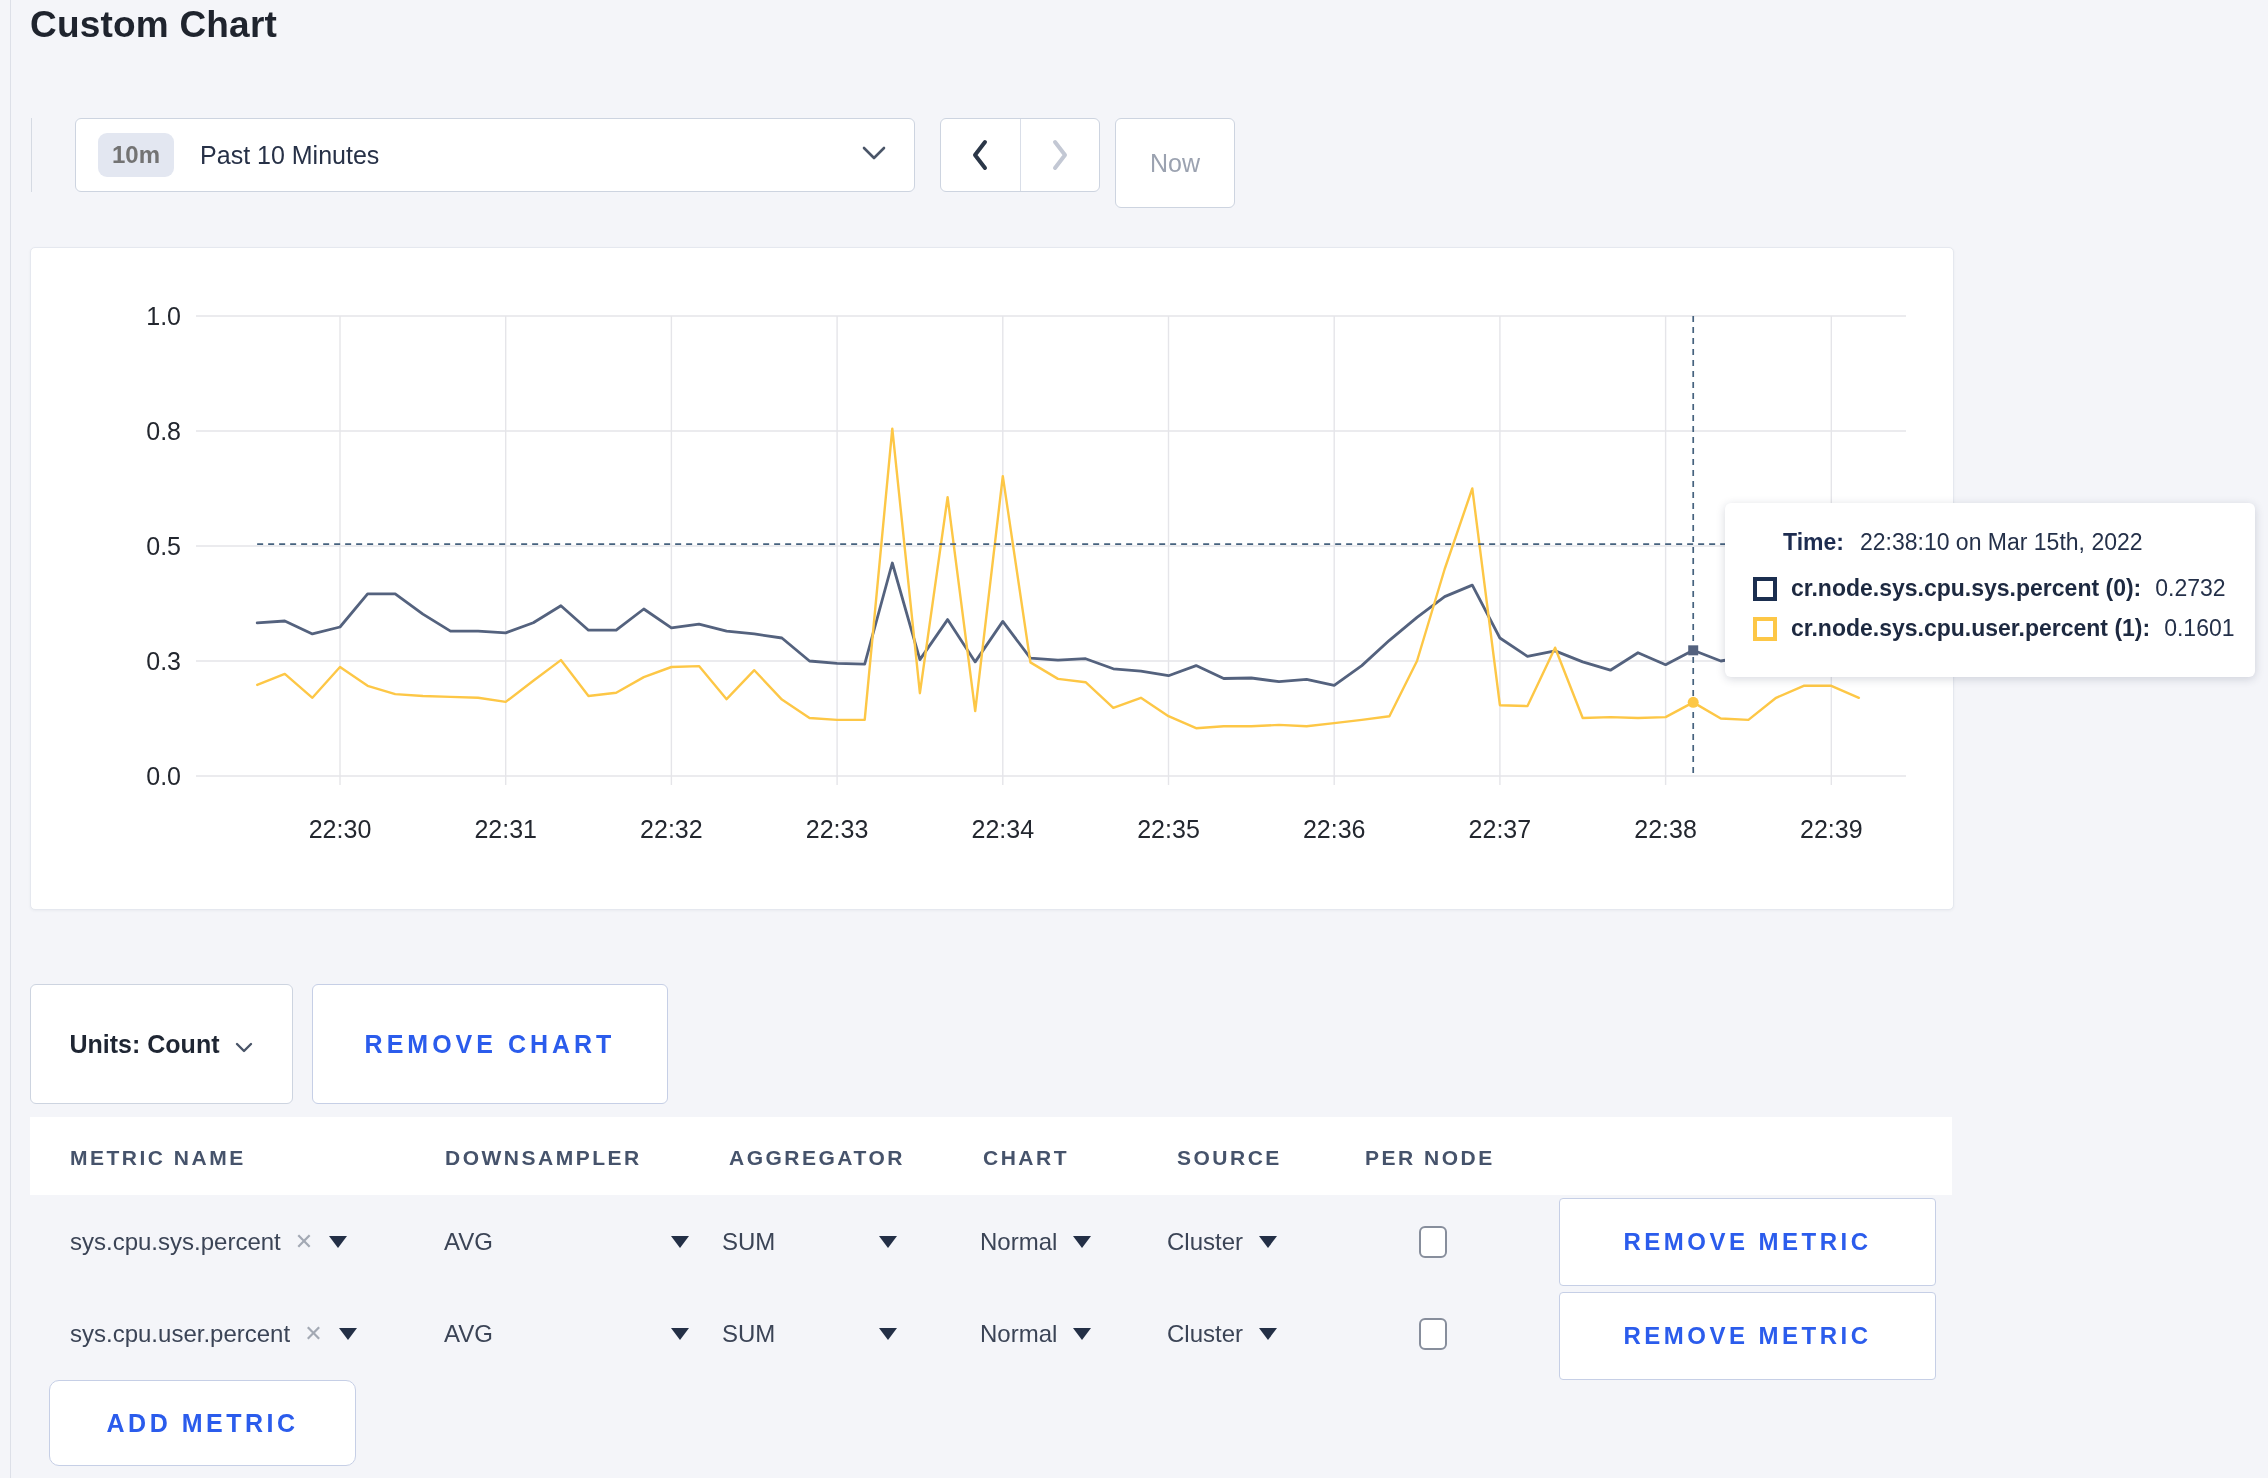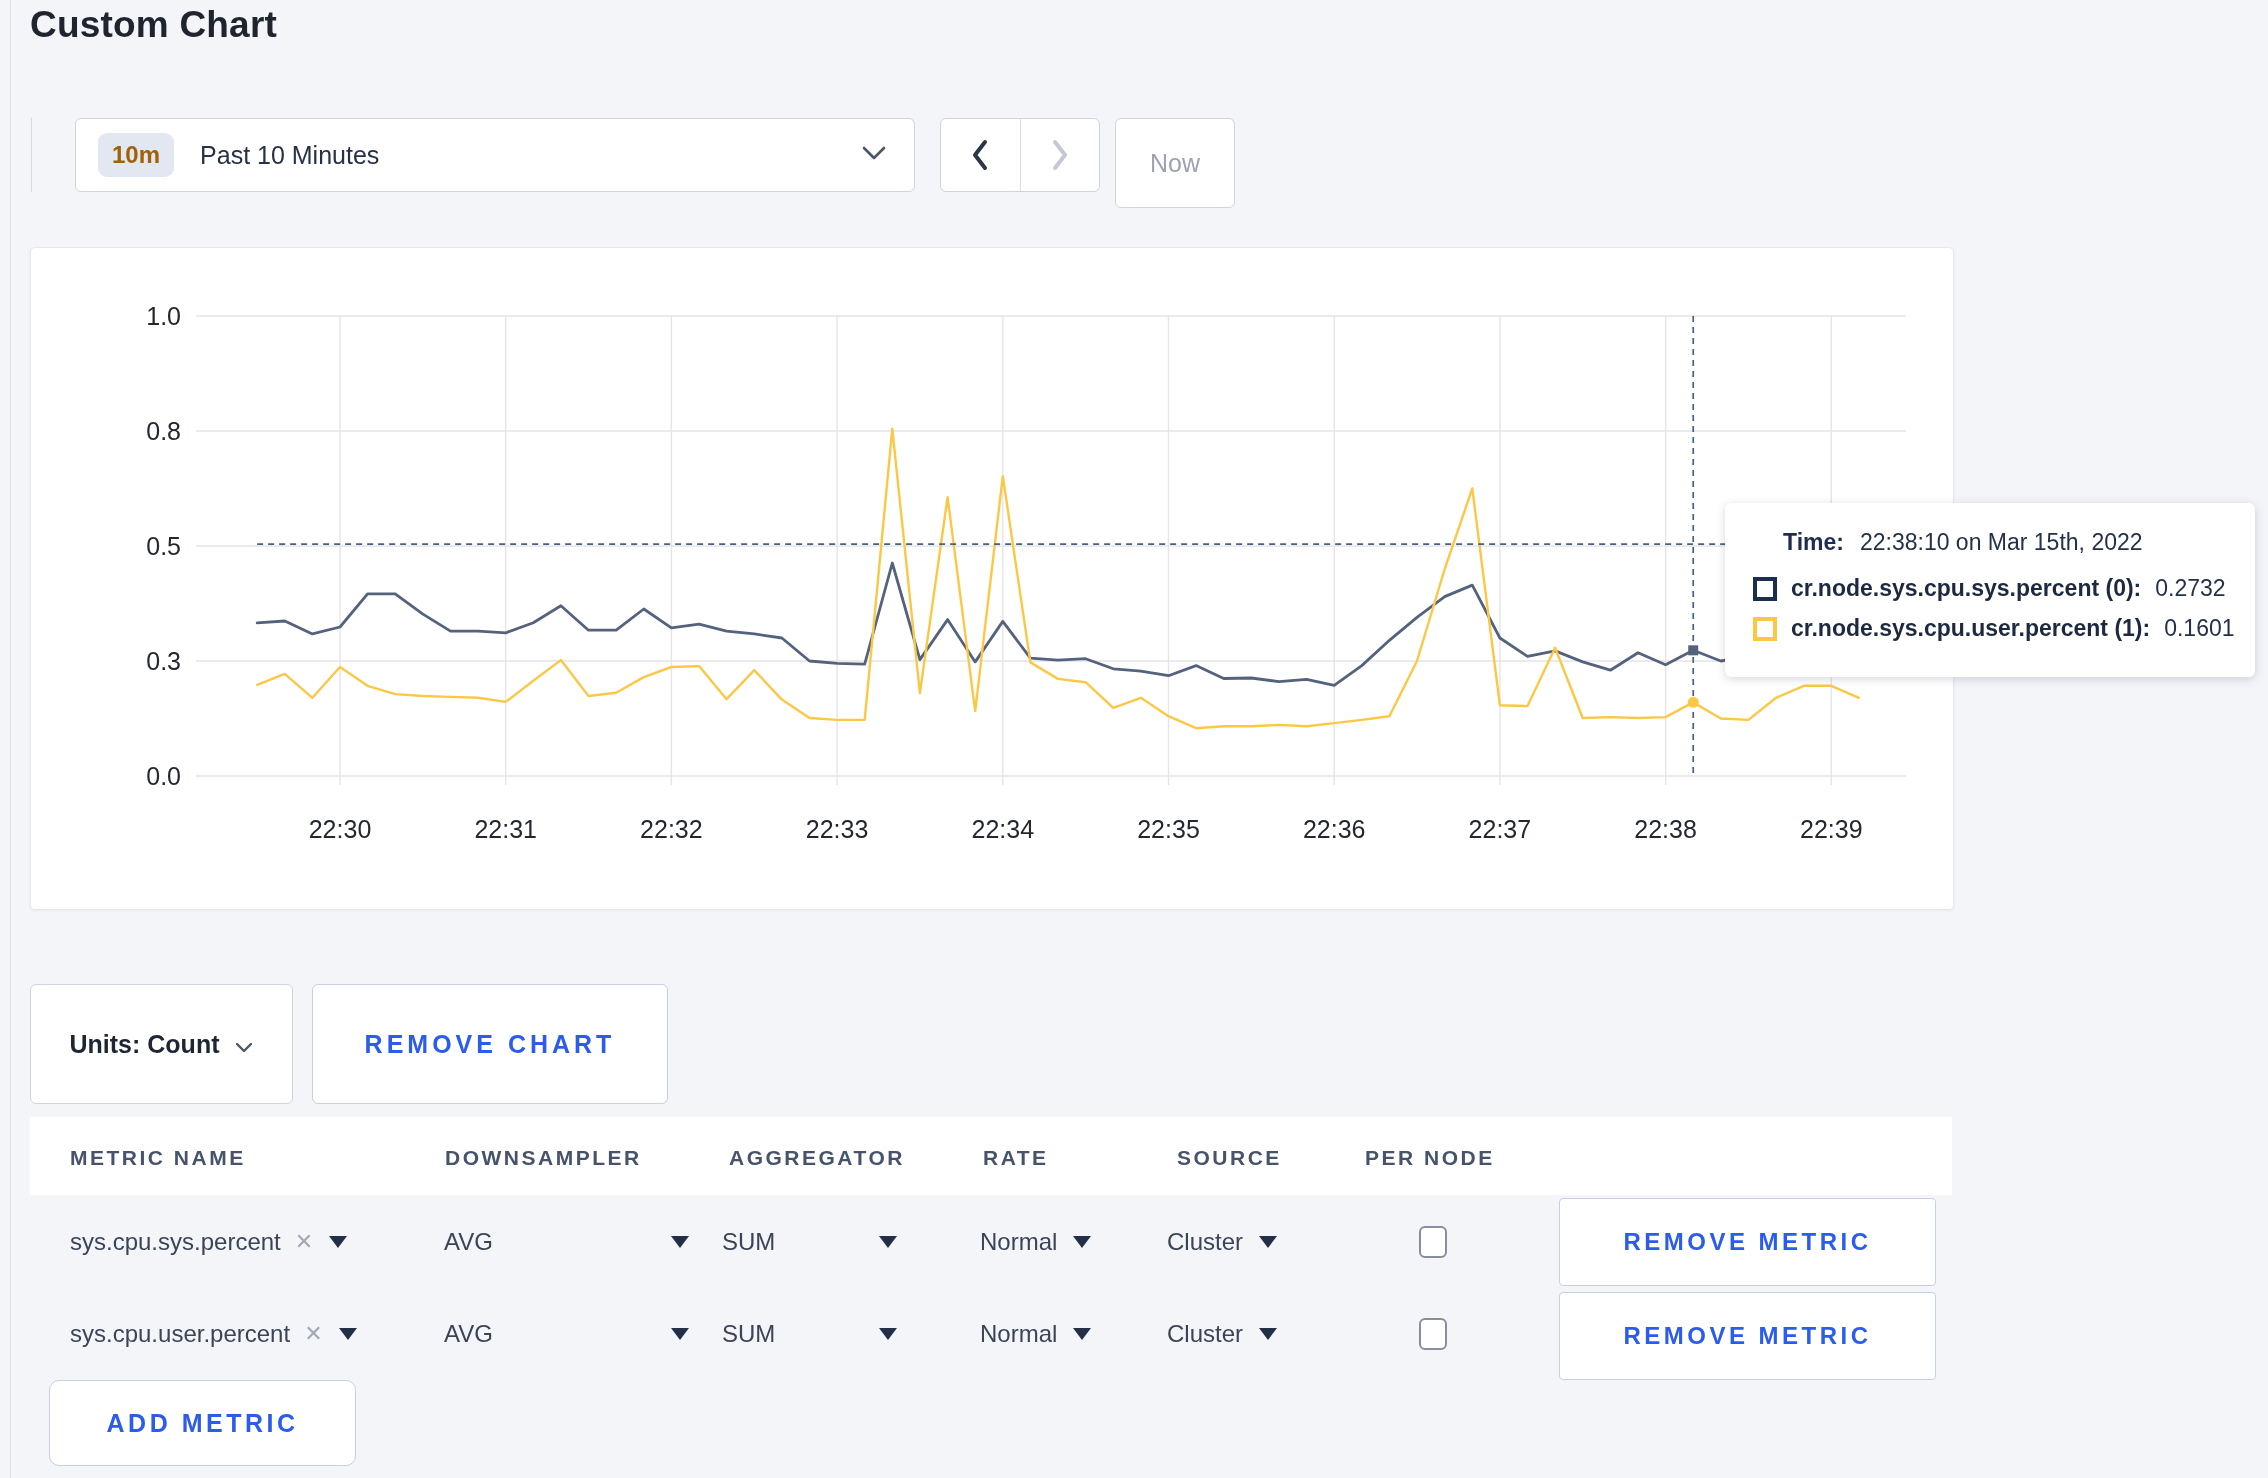--- a/index.html
+++ b/index.html
@@ -6,21 +6,21 @@
   #app{position:relative;width:2268px;height:1478px;background:#f4f5f9;overflow:hidden;
        font-family:"Liberation Sans", sans-serif;color:#242a35;}
   .abs{position:absolute;}
   #left-edge{left:10px;top:0;width:1px;height:1478px;background:#dde0e8;}
   #page-title{left:30px;top:4px;font-size:37px;font-weight:600;color:#1f242e;letter-spacing:.2px;}
   
   #toolbar-divider{left:31px;top:118px;width:1px;height:74px;background:#d5dae3;}
   .btn{box-sizing:border-box;background:#fff;border:1px solid #cdd4e0;border-radius:6px;
        display:flex;align-items:center;justify-content:center;cursor:pointer;}
   #time-select{left:75px;top:118px;width:840px;height:74px;justify-content:flex-start;padding:0 28px 0 22px;}
-  #time-badge{background:#e3e7f1;color:#a16207;font-weight:bold;font-size:24px;border-radius:9px;
+  #time-badge{background:#e3e7f1;color:#737373;font-weight:bold;font-size:24px;border-radius:9px;
               padding:8px 14px;}
   #time-label{margin-left:26px;font-size:25px;color:#273147;}
   #time-chevron{margin-left:auto;}
   #range-arrows{left:940px;top:118px;width:160px;height:74px;padding:0;overflow:hidden;}
   .arrow-cell{flex:1;height:100%;display:flex;align-items:center;justify-content:center;}
   #arrow-prev{border-right:1px solid #d9dee8;}
   #now-button{left:1115px;top:118px;width:120px;height:90px;font-size:25px;color:#9ba2b0;}
   .blue-btn{color:#2b5cec;font-weight:600;letter-spacing:4px;font-size:25px;border:1px solid #c6cfe6;}
   #add-chart-button{left:1300px;top:112px;width:296px;height:86px;border-radius:4px;}
   
@@ -154,21 +154,21 @@
       <svg width="18" height="11" viewBox="0 0 18 11">
           <polyline points="2,2 9,9 16,2" fill="none" stroke="#4a5568" stroke-width="2.4" stroke-linecap="round" stroke-linejoin="round"></polyline>
         </svg>
     </span>
   </div>
 
   <div class="abs" id="metrics-header-band"></div>
   <span class="col-header" style="left:70px">METRIC NAME</span>
   <span class="col-header" style="left:445px">DOWNSAMPLER</span>
   <span class="col-header" style="left:729px">AGGREGATOR</span>
-  <span class="col-header" style="left:983px">RATE</span>
+  <span class="col-header" style="left:983px">CHART</span>
   <span class="col-header" style="left:1177px">SOURCE</span>
   <span class="col-header" style="left:1365px">PER NODE</span>
 
   <div>
     <span class="cell" style="left:70px;top:1228px">
       <span>sys.cpu.sys.percent</span>
       <span class="x-icon">✕</span>
       <span class="tri"></span>
     </span>
     <span class="cell" style="left:444px;top:1228px">

